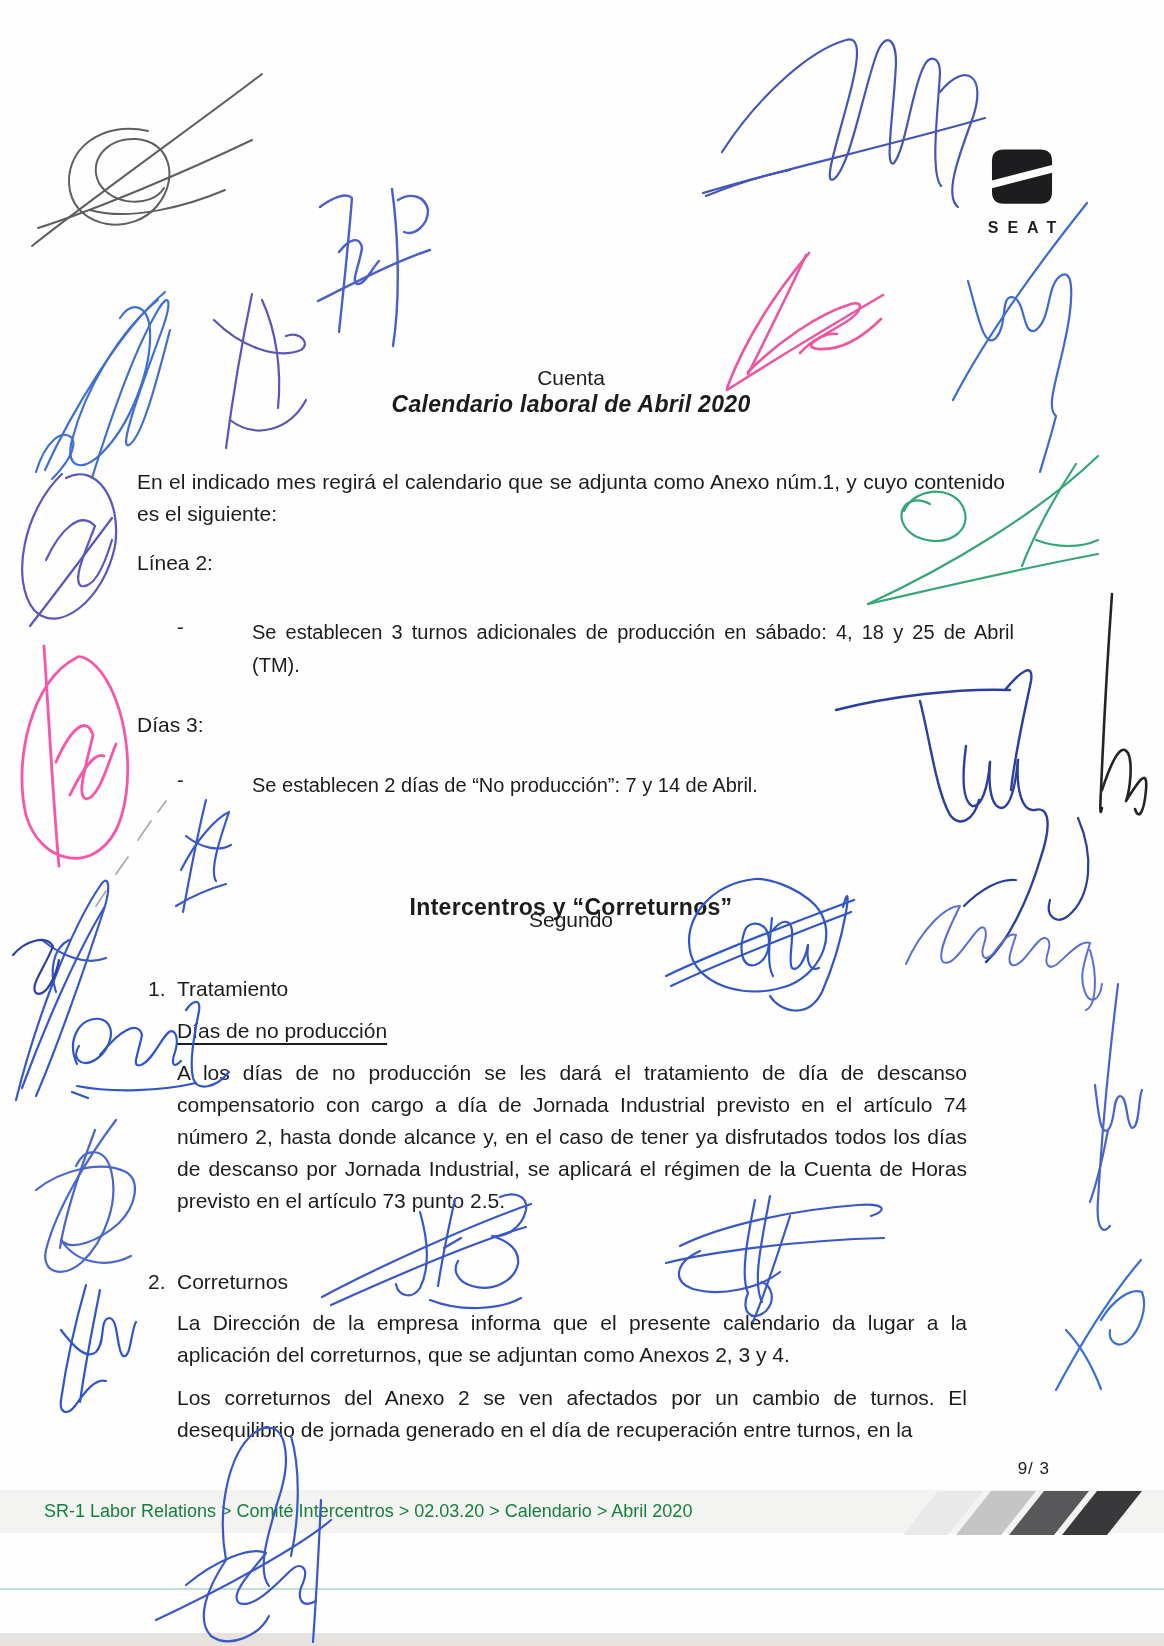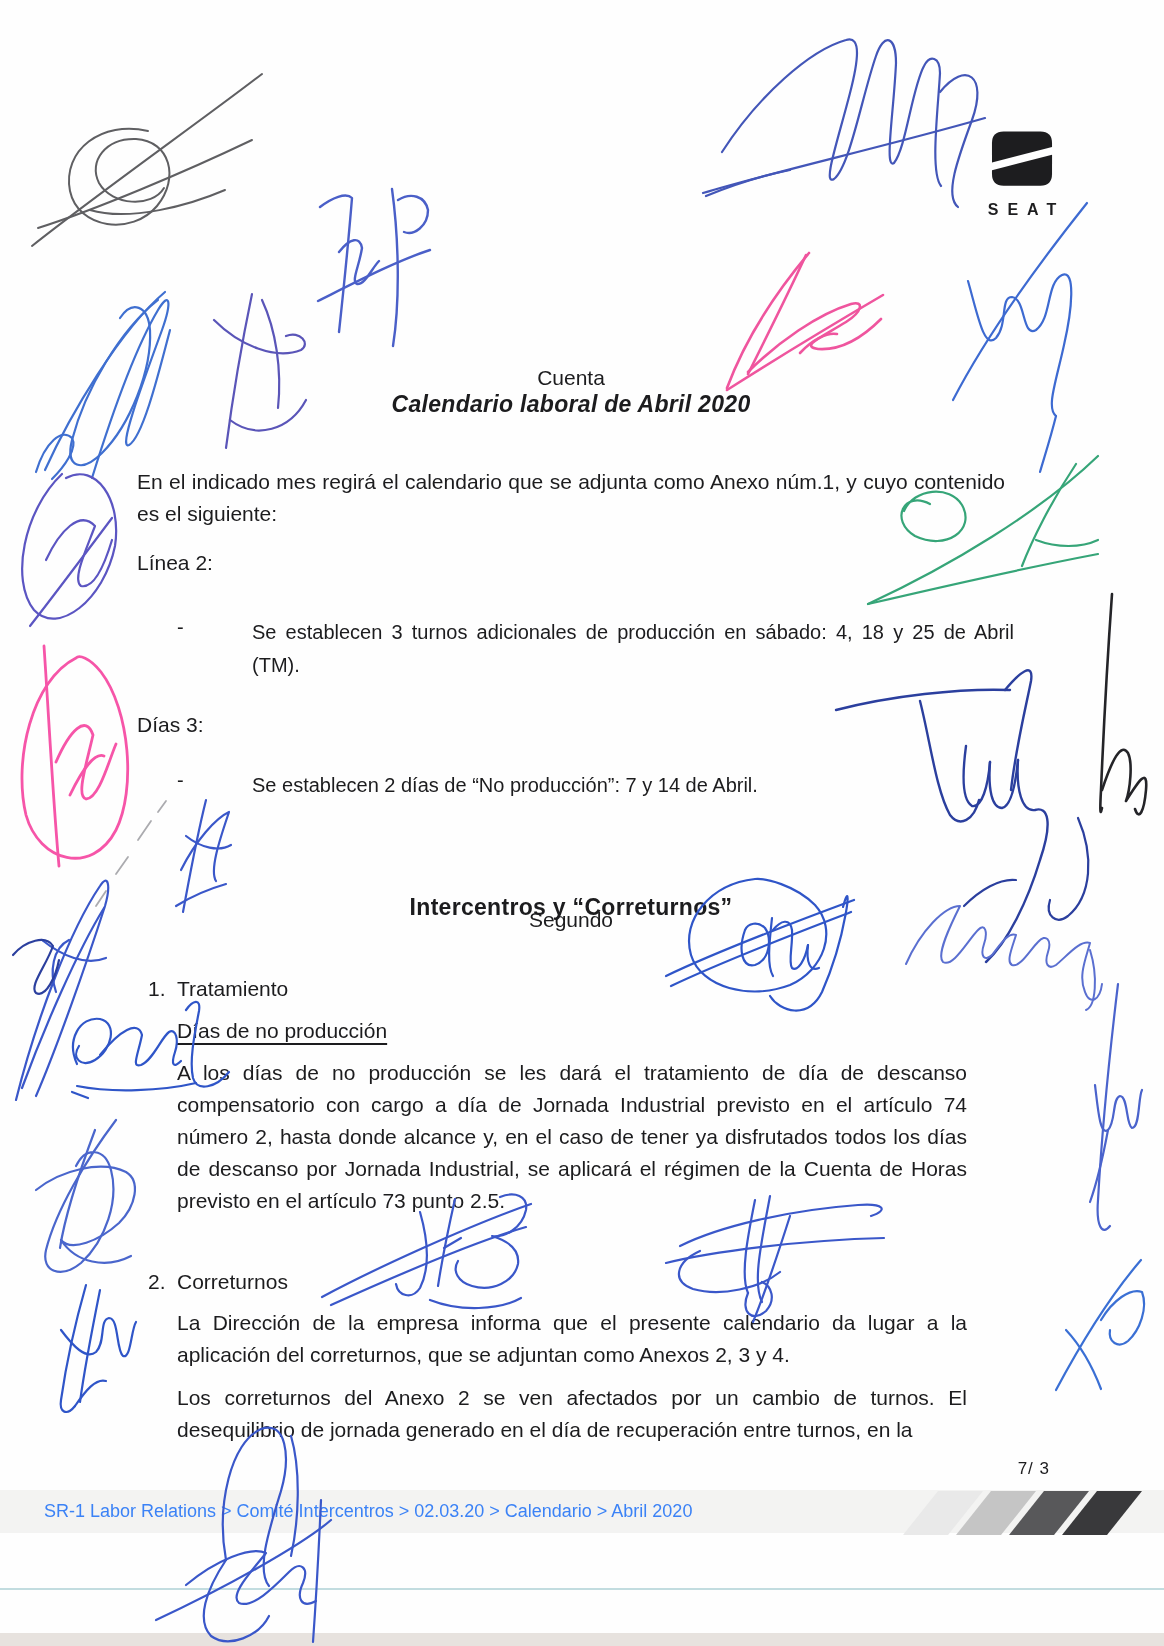--- a/index.html
+++ b/index.html
@@ -38,25 +38,25 @@
   .num2,.title2 { top:1270px; }
   .subtitle {
     left:177px; top:1019px; font-size:21px;
     text-decoration:underline; text-underline-offset:5px;
   }
   .para1 { left:177px; top:1057px; width:790px; }
   .para2 { left:177px; top:1307px; width:790px; }
   .para3 { left:177px; top:1382px; width:790px; }
   .page-number { top:1459px; right:114px; font-size:17px; letter-spacing:1px; }
   .footer-band { left:0; top:1490px; width:1164px; height:43px; background:#f3f3f2; }
-  .footer-breadcrumb { left:44px; top:1501px; font-size:18px; color:#3b82f6; }
+  .footer-breadcrumb { left:44px; top:1501px; font-size:18px; color:#15803d; }
   .stripes { left:903px; top:1491px; }
   .teal-line { left:0; top:1588px; width:1164px; height:2px; background:#c2dcdf; }
   .bottom-strip { left:0; top:1633px; width:1164px; height:13px; background:#e7e2de; }
-  .logo { left:966px; top:130px; width:112px; text-align:center; }
+  .logo { left:966px; top:148px; width:112px; text-align:center; }
   .logo-wordmark {
     display:block; margin-top:10px; font-size:16px; font-weight:700;
     letter-spacing:9px; padding-left:9px; color:#1d1d1f;
   }
   .sig-layer { position:absolute; left:0; top:0; pointer-events:none; }
 </style>
 </head>
 <body>
 
 <div class="page">
@@ -89,21 +89,21 @@
   <div class="abs item-num num1">1.</div>
   <div class="abs item-title title1">Tratamiento</div>
   <div class="abs subtitle">Días de no producción</div>
   <div class="abs body-text para1">A los días de no producción se les dará el tratamiento de día de descanso compensatorio con cargo a día de Jornada Industrial previsto en el artículo 74 número 2, hasta donde alcance y, en el caso de tener ya disfrutados todos los días de descanso por Jornada Industrial, se aplicará el régimen de la Cuenta de Horas previsto en el artículo 73 punto 2.5.</div>
 
   <div class="abs item-num num2">2.</div>
   <div class="abs item-title title2">Correturnos</div>
   <div class="abs body-text para2">La Dirección de la empresa informa que el presente calendario da lugar a la aplicación del correturnos, que se adjuntan como Anexos 2, 3 y 4.</div>
   <div class="abs body-text para3">Los correturnos del Anexo 2 se ven afectados por un cambio de turnos. El desequilibrio de jornada generado en el día de recuperación entre turnos, en la</div>
 
-  <div class="abs page-number">7/ 3</div>
+  <div class="abs page-number">9/ 3</div>
   <div class="abs footer-band"></div>
   <div class="abs footer-breadcrumb">SR-1 Labor Relations &gt; Comité Intercentros &gt; 02.03.20 &gt; Calendario &gt; Abril 2020</div>
   <div class="abs stripes">
     <svg width="240" height="44" viewBox="0 0 240 44">
       <polygon points="35,0 80,0 45,44 0,44" fill="#e9e9e9"></polygon>
       <polygon points="88,0 133,0 98,44 53,44" fill="#c5c5c5"></polygon>
       <polygon points="141,0 186,0 151,44 106,44" fill="#58585a"></polygon>
       <polygon points="194,0 239,0 204,44 159,44" fill="#39393b"></polygon>
     </svg>
   </div>

